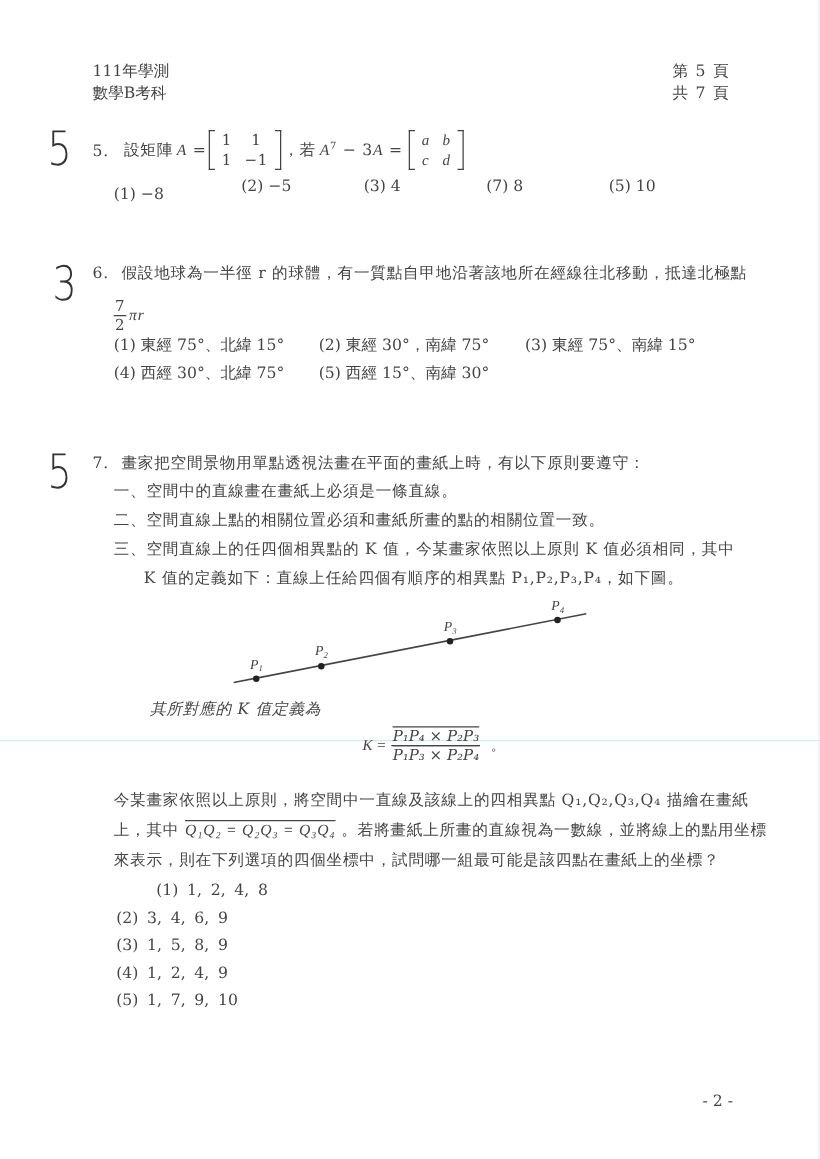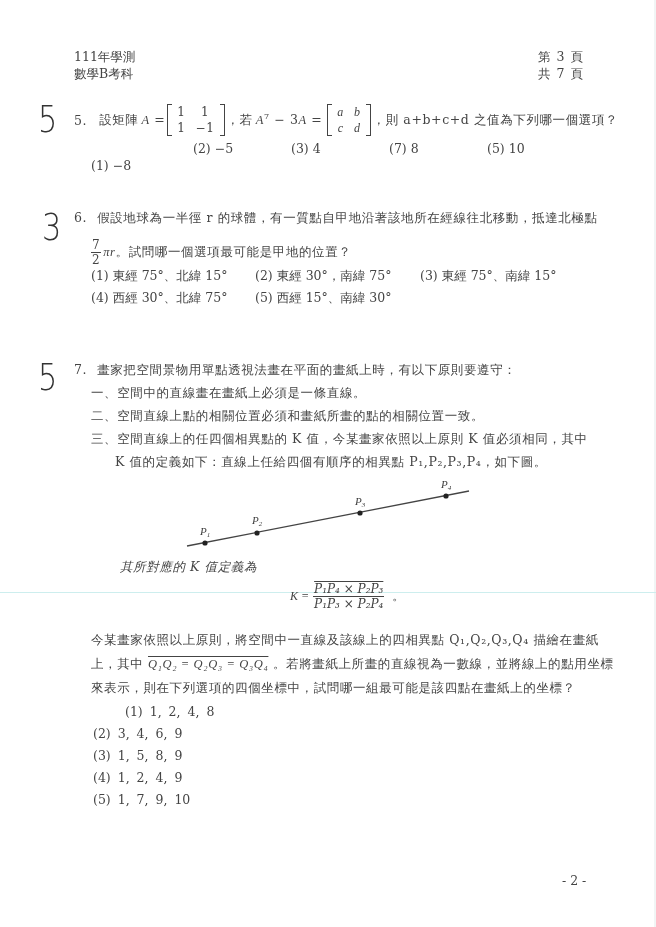--- a/index.html
+++ b/index.html
@@ -31,21 +31,21 @@
 </head>
 <body>
 
 <div class="right-edge"></div>
 
 <div class="abs hdr" style="left:74px; top:48px;">
   <div>111年學測</div>
   <div>數學B考科</div>
 </div>
 <div class="abs hdr" style="left:538px; top:48px; letter-spacing:1px;">
-  <div>第 3 頁</div>
+  <div>第 5 頁</div>
   <div>共 7 頁</div>
 </div>
 
 <div class="abs hw" style="left:38px; top:97px;">5</div>
 <div class="abs hw" style="left:42px; top:205px;">3</div>
 <div class="abs hw" style="left:38px; top:355px;">5</div>
 
 <div class="abs txt" style="left:74px; top:104px; display:flex; align-items:center;">
   <span class="qnum" style="margin-right:12px;">5.</span>
   <span>設矩陣</span>
@@ -73,38 +73,36 @@
             <td><i class="m">a</i></td>
             <td><i class="m">b</i></td>
           </tr>
       <tr>
             <td><i class="m">c</i></td>
             <td><i class="m">d</i></td>
           </tr>
     </tbody>
       </table>
   </span>
-  <span>，則 a+b+c+d 之值為下列哪一個選項？</span>
 </div>
-<div class="abs opt" style="left:91px; top:158px;">(1)  −8</div>
+<div class="abs opt" style="left:91px; top:147px;">(1)  −8</div>
 <div class="abs opt" style="left:193px; top:141px;">(2)  −5</div>
 <div class="abs opt" style="left:291px; top:141px;">(3)  4</div>
 <div class="abs opt" style="left:389px; top:141px;">(7)  8</div>
 <div class="abs opt" style="left:487px; top:141px;">(5)  10</div>
 
 <div class="abs txt" style="left:74px; top:210px;">
   <span class="qnum" style="margin-right:10px;">6.</span><span>假設地球為一半徑 r 的球體，有一質點自甲地沿著該地所在經線往北移動，抵達北極點</span>
 </div>
 <div class="abs txt" style="left:91px; top:238px; display:flex; align-items:center;">
   <span class="frac">
     <span class="num">7</span>
     <span>2</span>
   </span>
   <i class="m" style="margin-left:2px;">πr</i>
-  <span>。試問哪一個選項最可能是甲地的位置？</span>
 </div>
 <div class="abs opt" style="left:91px; top:268px;">(1)  東經 75°、北緯 15°</div>
 <div class="abs opt" style="left:255px; top:268px;">(2)  東經 30°，南緯 75°</div>
 <div class="abs opt" style="left:420px; top:268px;">(3)  東經 75°、南緯 15°</div>
 <div class="abs opt" style="left:91px; top:290px;">(4)  西經 30°、北緯 75°</div>
 <div class="abs opt" style="left:255px; top:290px;">(5)  西經 15°、南緯 30°</div>
 
 <div class="abs txt" style="left:74px; top:362px;">
   <span class="qnum" style="margin-right:10px;">7.</span><span>畫家把空間景物用單點透視法畫在平面的畫紙上時，有以下原則要遵守：</span>
 </div>

